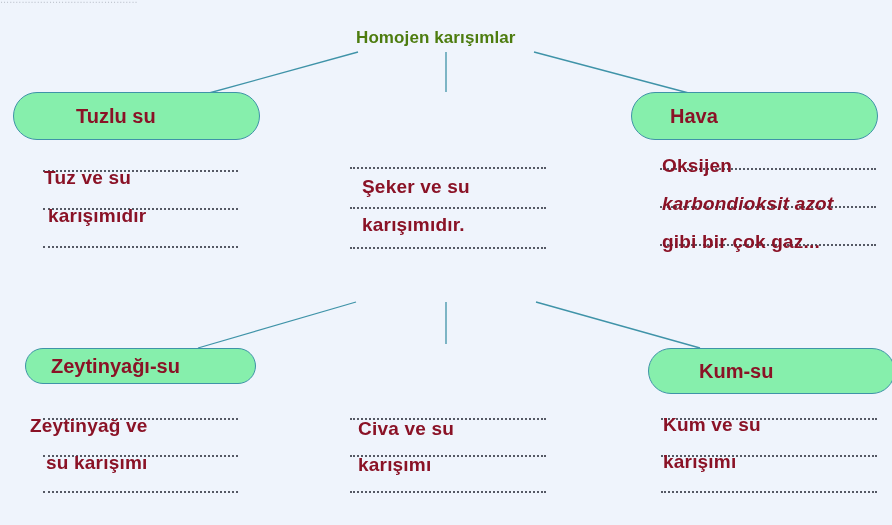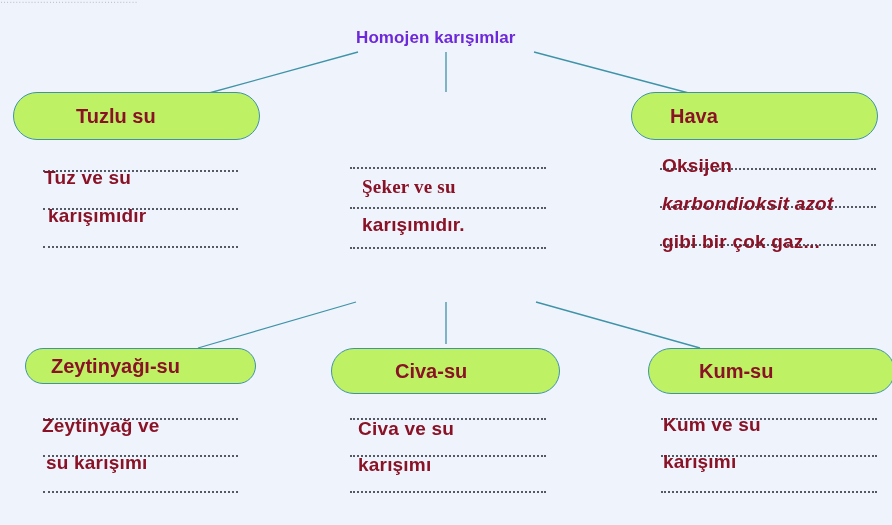--- a/index.html
+++ b/index.html
@@ -15,29 +15,29 @@
   
   .top-clip{
     position:absolute;left:0;top:0;width:892px;height:9px;
     overflow:hidden;opacity:.30;
     font-size:11px;color:#5d6472;white-space:nowrap;
   }
   .top-clip span{position:absolute;top:-7px;}
 
   .section-title{
     position:absolute;
-    font-size:17px;font-weight:bold;color:#6d28d9;
+    font-size:17px;font-weight:bold;color:#4d7c0f;
     letter-spacing:.1px;white-space:nowrap;
   }
 
   svg.links{position:absolute;left:0;top:0;width:892px;height:525px;pointer-events:none;}
 
   .node{
     position:absolute;
-    background:#bef264;
+    background:#86efac;
     border:1.6px solid #3f93a8;
     border-radius:26px;
     box-sizing:border-box;
     display:flex;align-items:center;
   }
   .node .label{
     color:#8a1226;
     font-weight:bold;
     font-size:20px;
     white-space:nowrap;
@@ -96,49 +96,46 @@
     <div class="hand" style="left:44px;top:167px;">Tuz ve su</div>
     <div class="hand" style="left:48px;top:205px;">karışımıdır</div>
     <div class="hand" style="left:48px;top:243px;"></div>
   </div>
 
   <div class="notes" style="left:0;top:0;">
     <div class="rule" style="left:350px;top:167px;width:196px;"></div>
     <div class="rule" style="left:350px;top:207px;width:196px;"></div>
     <div class="rule" style="left:350px;top:247px;width:196px;"></div>
     <div class="hand" style="left:362px;top:139px;"></div>
-    <div class="hand" style="left:362px;top:176px;font-family:Liberation Serif, serif;">Şeker ve su</div>
+    <div class="hand" style="left:362px;top:176px;">Şeker ve su</div>
     <div class="hand" style="left:362px;top:214px;">karışımıdır.</div>
   </div>
 
   <div class="notes" style="left:0;top:0;">
     <div class="rule" style="left:660px;top:168px;width:216px;"></div>
     <div class="rule" style="left:660px;top:206px;width:216px;"></div>
     <div class="rule" style="left:660px;top:244px;width:216px;"></div>
     <div class="hand" style="left:662px;top:155px;">Oksijen</div>
     <div class="hand" style="left:662px;top:193px;font-style:italic;">karbondioksit azot</div>
     <div class="hand" style="left:662px;top:231px;">gibi bir çok gaz...</div>
   </div>
 
 
   <div class="node" style="left:25px;top:348px;width:231px;height:36px;">
     <span class="label" style="margin-left:25px;">Zeytinyağı-su</span>
   </div>
-  <div class="node" style="left:331px;top:348px;width:229px;height:46px;">
-    <span class="label" style="margin-left:63px;">Civa-su</span>
-  </div>
   <div class="node" style="left:648px;top:348px;width:247px;height:46px;">
     <span class="label" style="margin-left:50px;">Kum-su</span>
   </div>
 
   <div class="notes" style="left:0;top:0;">
     <div class="rule" style="left:43px;top:418px;width:195px;"></div>
     <div class="rule" style="left:43px;top:455px;width:195px;"></div>
     <div class="rule" style="left:43px;top:491px;width:195px;"></div>
-    <div class="hand" style="left:42px;top:415px;">Zeytinyağ ve</div>
+    <div class="hand" style="left:30px;top:415px;">Zeytinyağ ve</div>
     <div class="hand" style="left:46px;top:452px;">su karışımı</div>
     <div class="hand" style="left:46px;top:488px;"></div>
   </div>
 
   <div class="notes" style="left:0;top:0;">
     <div class="rule" style="left:350px;top:418px;width:196px;"></div>
     <div class="rule" style="left:350px;top:455px;width:196px;"></div>
     <div class="rule" style="left:350px;top:491px;width:196px;"></div>
     <div class="hand" style="left:358px;top:418px;">Civa ve su</div>
     <div class="hand" style="left:358px;top:454px;">karışımı</div>

